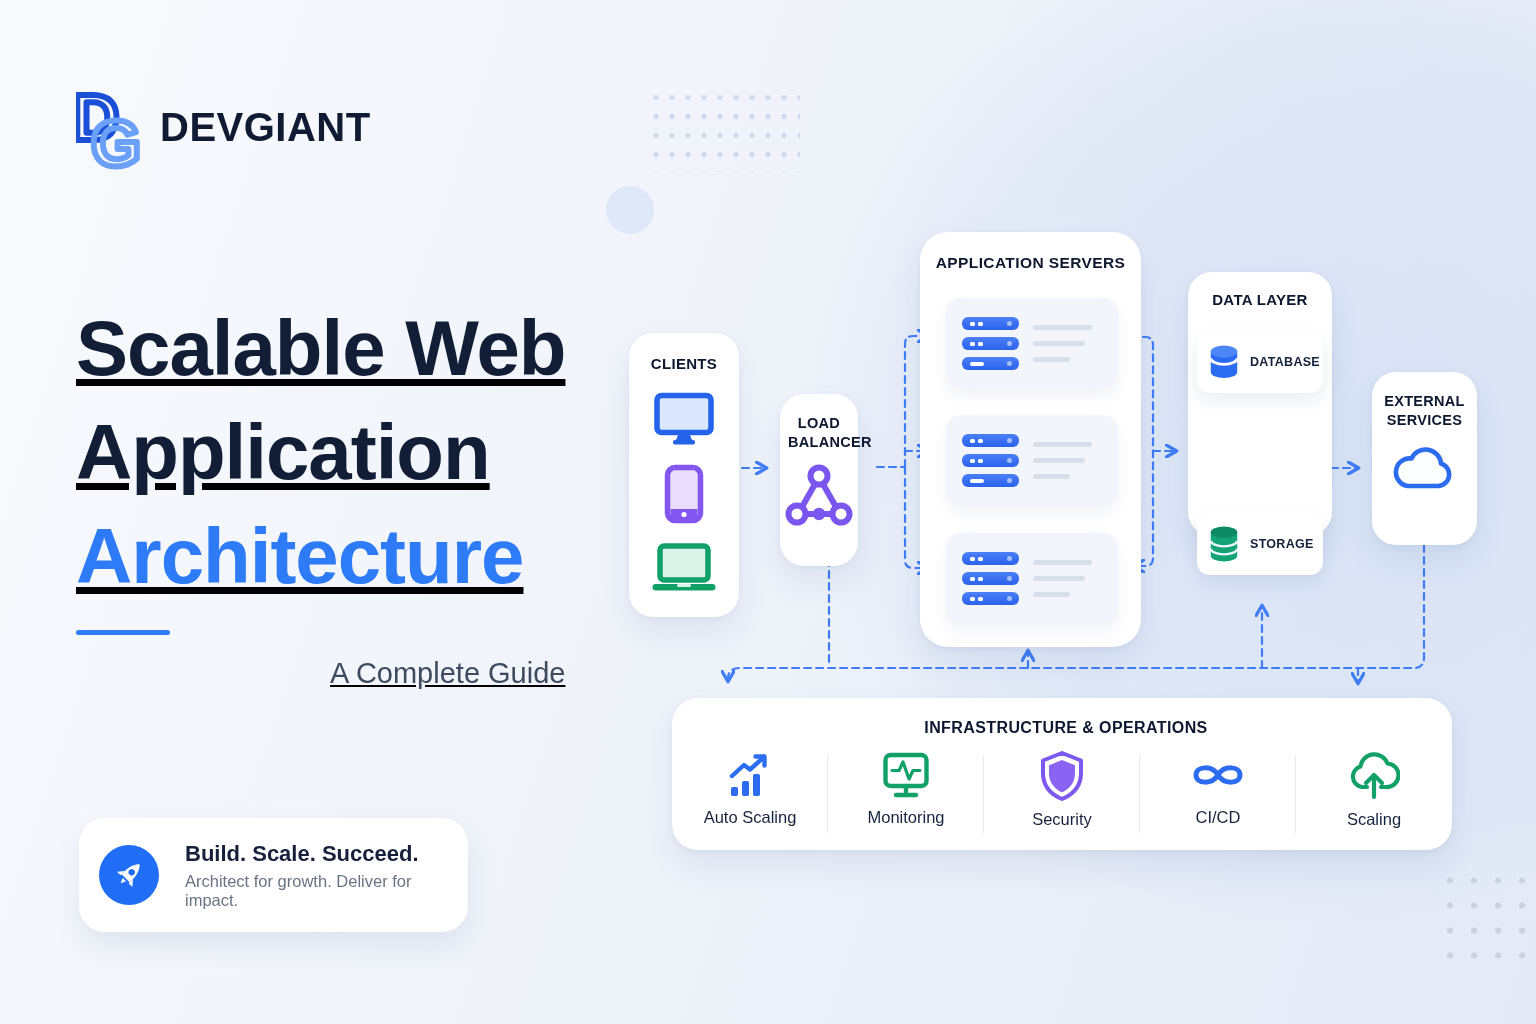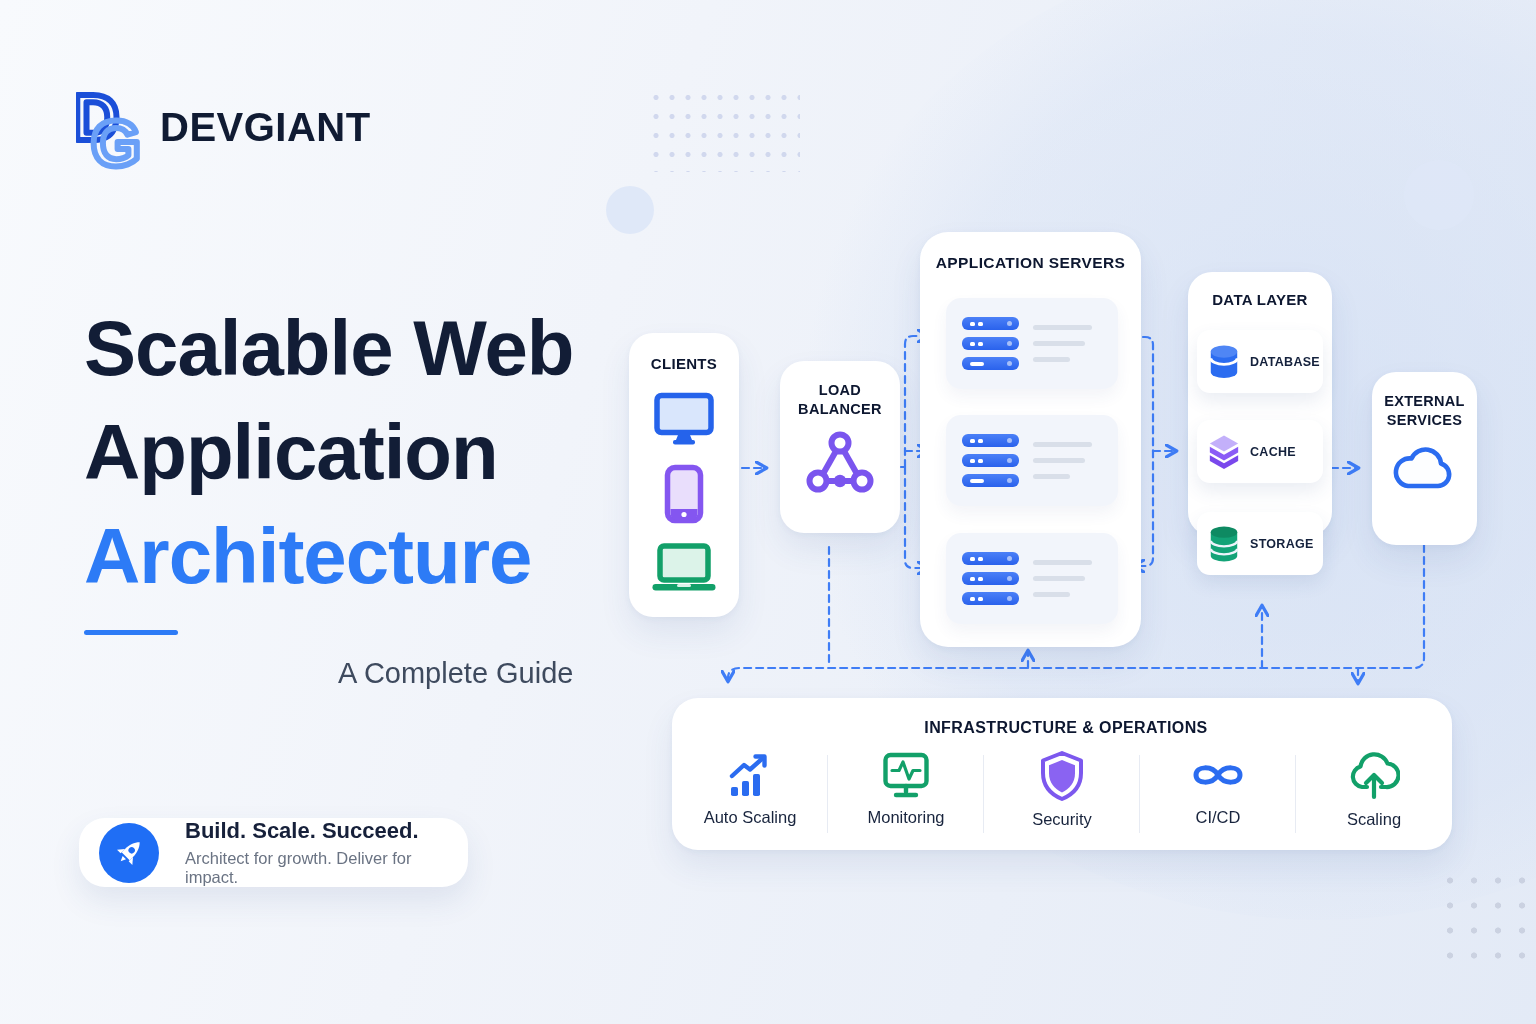--- a/index.html
+++ b/index.html
@@ -17,44 +17,44 @@
   .dots-top { position:absolute; left:648px; top:88px; width:152px; height:84px; opacity:.55;
     background-image:radial-gradient(circle,#b7c1e4 2.2px,transparent 2.9px); background-size:16px 19px; }
   .dots-br { position:absolute; left:1438px; top:868px; width:104px; height:104px; opacity:.85;
     background-image:radial-gradient(circle,#c6cddd 2.7px,transparent 3.4px); background-size:24px 25px; }
 
   
   .logo { position:absolute; left:76px; top:84px; display:flex; align-items:center; gap:16px; }
   .brand-name { font-size:40px; font-weight:bold; color:#101b33; letter-spacing:.5px; }
 
   
-  .hero { position:absolute; left:84px; top:296px; }
+  .hero { position:absolute; left:76px; top:296px;text-decoration:underline; }
   .hero-line { font-size:78px; line-height:104px; font-weight:bold; letter-spacing:-1px; color:#121d36; }
   .hero-line.accent { color:#2d7bf6; }
   .hero-rule { width:94px; height:5px; border-radius:3px; background:#2d7bf6; margin-top:22px; }
   .hero-sub { margin-top:22px; font-size:29px; color:#3e4a5e;text-align:right; }
 
   
-  .badge { position:absolute; left:79px; top:818px; width:389px; height:69px; background:#fff; border-radius:26px;
+  .badge { position:absolute; left:79px; top:818px; width:389px; height:114px; background:#fff; border-radius:26px;
     box-shadow:0 14px 30px rgba(45,75,140,.10); display:flex; align-items:center; padding-left:20px; }
   .badge-circle { width:60px; height:60px; border-radius:50%; background:#1f6ef5; display:flex; align-items:center; justify-content:center; flex:0 0 auto; }
   .badge-text { margin-left:26px; }
   .badge-title { font-size:22px; font-weight:bold; color:#16203a; }
   .badge-sub { font-size:16.5px; color:#6a7383; margin-top:5px; }
 
   
   .card { position:absolute; background:#fff; border-radius:24px;
     box-shadow:0 16px 32px rgba(45,75,140,.09),0 2px 6px rgba(45,75,140,.05); }
   .card-title { font-weight:bold; color:#0d1730; text-align:center; letter-spacing:.3px; }
 
   .clients-box { left:629px; top:333px; width:110px; height:284px; }
   .clients-box .card-title { font-size:15px; margin-top:22px; }
   .client-icons { display:flex; flex-direction:column; align-items:center; margin-top:20px; gap:19px; }
 
-  .lb-box { left:780px; top:361px; width:120px; height:172px; }
+  .lb-box { left:780px; top:394px; width:78px; height:172px; }
   .lb-box .card-title { font-size:14.5px; line-height:19px; margin-top:20px; padding:0 8px; }
   .lb-icon-wrap { display:flex; justify-content:center; margin-top:12px; }
 
   .servers-box { left:920px; top:232px; width:221px; height:415px; border-radius:28px; }
   .servers-box .card-title { font-size:15.5px; margin-top:22px; letter-spacing:.4px; }
   .server-card { position:absolute; left:26px; width:172px; height:91px; background:#f2f5fb; border-radius:15px;
     box-shadow:0 8px 16px rgba(45,75,140,.06); display:flex; align-items:center; padding-left:16px; }
   .server-card.s1 { top:66px; } .server-card.s2 { top:183px; } .server-card.s3 { top:301px; }
   .server-bars { display:flex; flex-direction:column; gap:7px; }
   .server-bar { position:relative; width:57px; height:13px; border-radius:6px;
@@ -276,28 +276,20 @@
 
     <div class="data-item i1">
       <svg class="icon" width="34" height="38" viewBox="0 0 36 38">
         <path d="M4,8 v21.5 a14,6.5 0 0 0 28,0 V8 Z" fill="#2b6cf0"></path>
         <ellipse cx="18" cy="8" rx="14" ry="6.5" fill="#4f86f5"></ellipse>
         <path d="M4,15 a14,6.5 0 0 0 28,0" fill="none" stroke="#ffffff" stroke-width="3"></path>
       </svg>
       <div class="data-label">DATABASE</div>
     </div>
 
-    <div class="data-item i2">
-      <svg class="icon" width="34" height="38" viewBox="0 0 36 38">
-        <polygon points="18,1.5 33,10 18,18.5 3,10" fill="#c3b0fa"></polygon>
-        <path d="M3,13.5 L18,22 L33,13.5 L33,19.5 L18,28 L3,19.5 Z" fill="#8b5cf6"></path>
-        <path d="M3,22.5 L18,31 L33,22.5 L33,28.5 L18,37 L3,28.5 Z" fill="#7a48ec"></path>
-      </svg>
-      <div class="data-label">CACHE</div>
-    </div>
 
     <div class="data-item i3">
       <svg class="icon" width="34" height="40" viewBox="0 0 36 40">
         <path d="M4,7.5 v25 a14,6 0 0 0 28,0 v-25 Z" fill="#13a377"></path>
         <ellipse cx="18" cy="7.5" rx="14" ry="6" fill="#0e8a62"></ellipse>
         <path d="M4,16.5 a14,6 0 0 0 28,0" fill="none" stroke="#eef4fb" stroke-width="2.6"></path>
         <path d="M4,25 a14,6 0 0 0 28,0" fill="none" stroke="#eef4fb" stroke-width="2.6"></path>
       </svg>
       <div class="data-label">STORAGE</div>
     </div>

